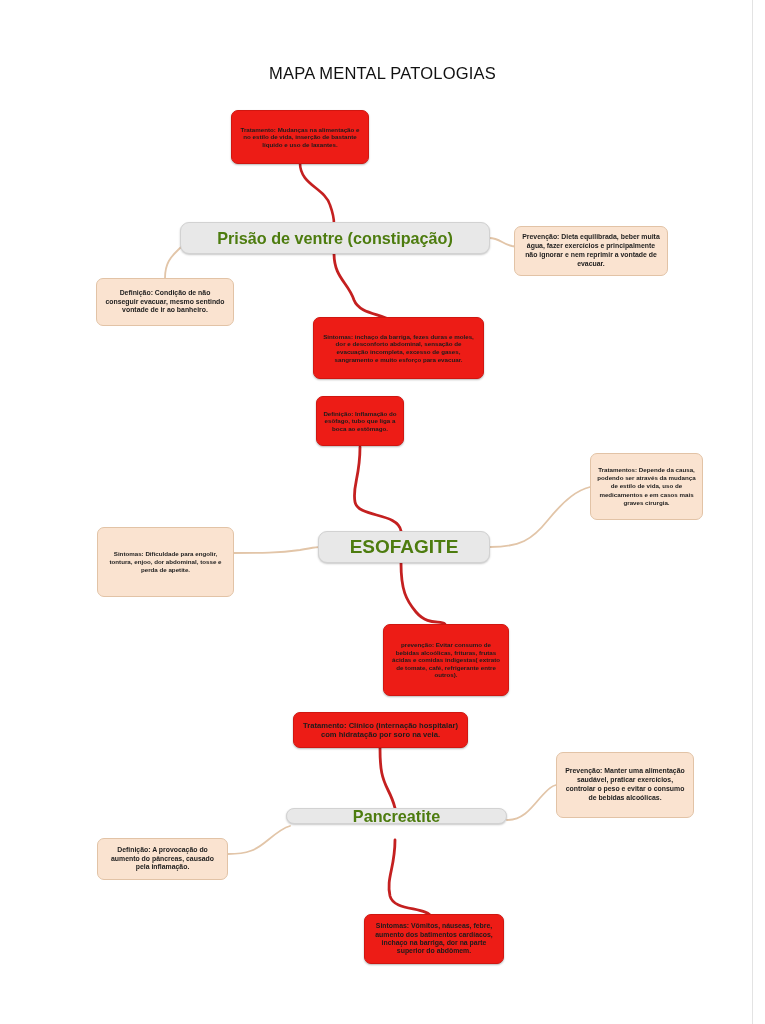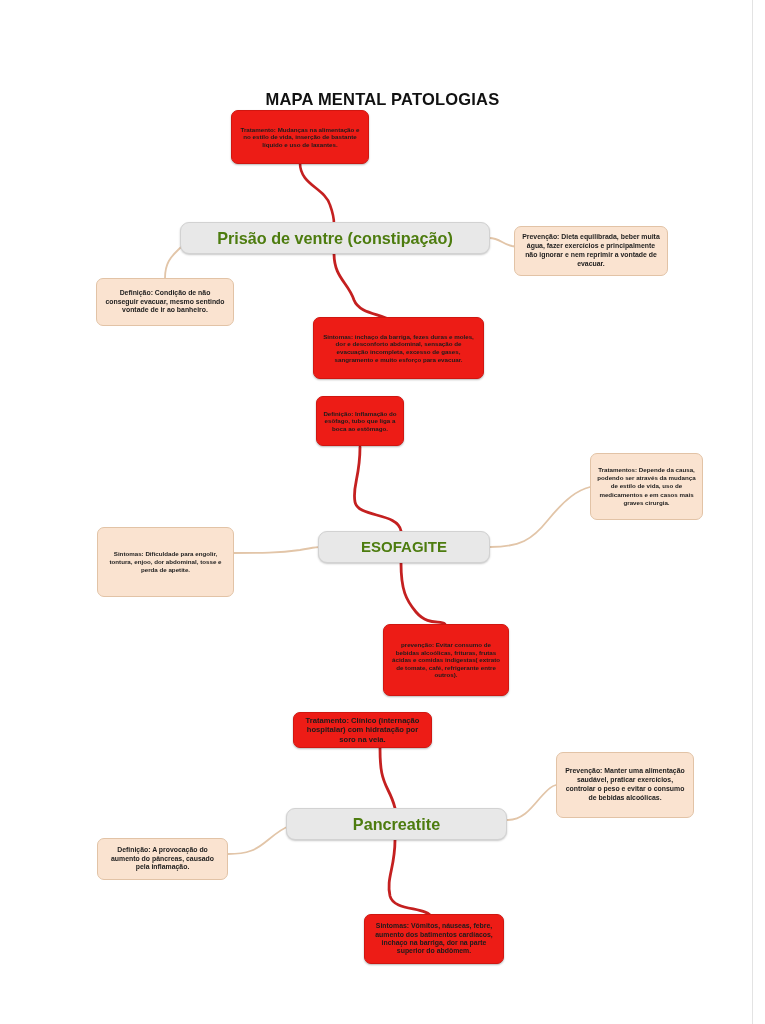--- a/index.html
+++ b/index.html
@@ -22,24 +22,24 @@
     background:#e3e3e3;
   }
   .page-edge {
     position:absolute; top:0; right:0; width:12px; height:1024px;
     background:#ffffff;
   }
 
   .mm-title {
     position:absolute;
     left:0; right:0;
-    top:90px;
+    top:64px;
     text-align:center;
     font-size:16.5px;
-    font-weight:bold;
+    font-weight:normal;
     color:#111111;
     letter-spacing:0.2px;
   }
 
   .node { position:absolute; }
 
   
   .node-central {
     background:#e8e8e8;
     border:1px solid #d2d2d2;
@@ -75,21 +75,21 @@
     text-align:center;
     color:#1c1c1c;
     font-weight:bold;
     line-height:1.3;
     padding:3px 6px;
   }
 
   .t7  { font-size:6.2px; }
   .t75 { font-size:6.9px; }
   .t8  { font-size:7.6px; }
-  .t15 { font-size:15px; }
+  .t15 { font-size:19px; }
   .t16 { font-size:16.2px; }
 </style>
 </head>
 <body>
 
 <div id="canvas">
 
   <svg id="edges" viewBox="0 0 765 1024" xmlns="http://www.w3.org/2000/svg">
     <g fill="none" stroke-linecap="round">
 
@@ -154,29 +154,29 @@
   </div>
 
   <div class="node node-peach t7" style="left:97px; top:527px; width:137px; height:70px;">
     <span>Sintomas: Dificuldade para engolir, tontura, enjoo, dor abdominal, tosse e perda de apetite.</span>
   </div>
 
   <div class="node node-red t7" style="left:383px; top:624px; width:126px; height:72px;">
     <span>prevenção: Evitar consumo de bebidas alcoólicas, frituras, frutas ácidas e comidas indigestas( extrato de tomate, café, refrigerante entre outros).</span>
   </div>
 
-  <div class="node node-red t8" style="left:293px; top:712px; width:139px; height:36px;">
+  <div class="node node-red t8" style="left:293px; top:712px; width:175px; height:36px;">
     <span>Tratamento: Clínico (internação hospitalar) com hidratação por soro na veia.</span>
   </div>
 
   <div class="node node-peach t75" style="left:556px; top:752px; width:138px; height:66px;">
     <span>Prevenção: Manter uma alimentação saudável, praticar exercícios, controlar o peso e evitar o consumo de bebidas alcoólicas.</span>
   </div>
 
-  <div class="node node-central t16" style="left:286px; top:808px; width:221px; height:32px;">
+  <div class="node node-central t16" style="left:286px; top:808px; width:221px; height:16px;">
     <span>Pancreatite</span>
   </div>
 
   <div class="node node-peach t75" style="left:97px; top:838px; width:131px; height:42px;">
     <span>Definição: A provocação do aumento do pâncreas, causado pela inflamação.</span>
   </div>
 
   <div class="node node-red t75" style="left:364px; top:914px; width:140px; height:50px;">
     <span>Sintomas: Vômitos, náuseas, febre, aumento dos batimentos cardíacos, inchaço na barriga, dor na parte superior do abdômem.</span>
   </div>

